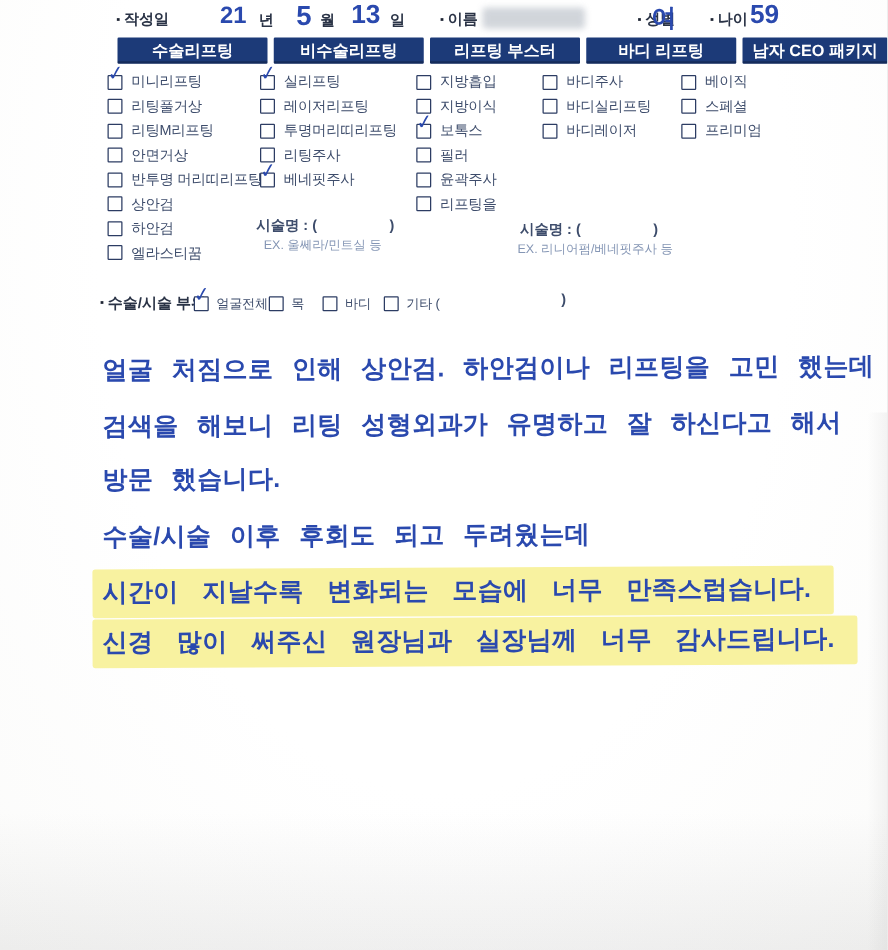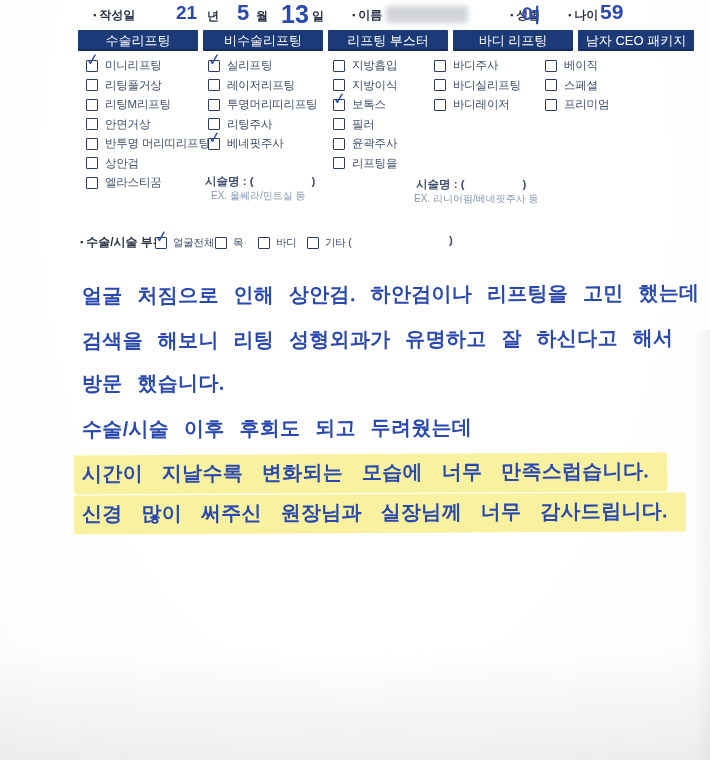--- a/index.html
+++ b/index.html
@@ -17,22 +17,22 @@
   .shade-right{position:absolute;top:330px;bottom:0;right:0;width:16px;
     background:linear-gradient(to right, rgba(150,150,150,0), rgba(150,150,150,0.10));}
   .abs{position:absolute;white-space:nowrap;}
   .plabel{font-size:12px;font-weight:bold;color:var(--ink);}
   .bullet{font-size:9px;color:#1d2433;margin-right:3px;vertical-align:1px;}
   .unit{font-size:12px;font-weight:bold;color:var(--ink);}
   .hand{color:var(--pen);font-weight:700;}
   .blur-box{width:82px;height:17px;background:#c6cbd2;border-radius:3px;filter:blur(2.5px);opacity:.8;}
   .col-header{
     position:absolute;height:21px;background:var(--header-bg);color:#fff;
-    font-size:13px;font-weight:normal;display:flex;align-items:center;justify-content:center;
-    border-radius:1px;box-shadow:inset 0 -2px 0 rgba(0,0,0,.25);
+    font-size:13px;font-weight:bold;display:flex;align-items:center;justify-content:center;
+    border-radius:1px;box-shadow:inset 0 -2px 0 rgba(0,0,0,.25);margin-left:16px;
   }
   .col-stack{position:absolute;}
   .chk-row{height:19.5px;display:flex;align-items:center;}
   .box{position:relative;display:inline-block;width:10px;height:10px;border:1.7px solid #2c3c63;
     border-radius:1px;background:#fff;flex:0 0 auto;}
   .check{position:absolute;top:-9px;left:-1px;font-size:16px;font-weight:700;color:var(--pen);
     transform:rotate(-8deg);line-height:1;}
   .chk-lbl{font-size:11.5px;color:var(--navy);margin-left:7px;font-weight:500;letter-spacing:-0.2px;}
   .proc-label{font-size:11.5px;font-weight:bold;color:var(--navy);}
   .proc-gap{display:inline-block;width:58px;}
@@ -50,21 +50,21 @@
 </head>
 <body>
 
 <div class="page">
 
   <span class="abs plabel" style="left:93px;top:7px"><span class="bullet">▪</span><span>작성일</span></span>
   <span class="abs hand" style="left:176px;top:2px;font-size:19px">21</span>
   <span class="abs unit" style="left:207px;top:8px">년</span>
   <span class="abs hand" style="left:237px;top:0px;font-size:22px">5</span>
   <span class="abs unit" style="left:256px;top:8px">월</span>
-  <span class="abs hand" style="left:281px;top:0px;font-size:25px">13</span>
+  <span class="abs hand" style="left:281px;top:0px;font-size:21px">13</span>
   <span class="abs unit" style="left:312px;top:8px">일</span>
 
   <span class="abs plabel" style="left:352px;top:7px"><span class="bullet">▪</span><span>이름</span></span>
   <span class="abs blur-box" style="left:386px;top:6px"></span>
 
   <span class="abs plabel" style="left:510px;top:7px"><span class="bullet">▪</span><span>성별</span></span>
   <span class="abs hand" style="left:521px;top:1px;font-size:20px">여</span>
 
   <span class="abs plabel" style="left:568px;top:7px"><span class="bullet">▪</span><span>나이</span></span>
   <span class="abs hand" style="left:600px;top:0px;font-size:21px">59</span>
@@ -90,20 +90,24 @@
           <span class="box"></span>
           <span class="chk-lbl">안면거상</span>
         </div>
         <div class="chk-row">
           <span class="box"></span>
           <span class="chk-lbl">반투명 머리띠리프팅</span>
         </div>
         <div class="chk-row">
           <span class="box"></span>
           <span class="chk-lbl">상안검</span>
+        </div>
+        <div class="chk-row">
+          <span class="box"></span>
+          <span class="chk-lbl">하안검</span>
         </div>
         <div class="chk-row">
           <span class="box"></span>
           <span class="chk-lbl">엘라스티꿈</span>
         </div>
       </div>
       <div class="col-header" style="left: 203px; top: 30px; width: 120px;">비수술리프팅</div>
       <div class="col-stack" style="left: 208px; top: 56px;">
         <div class="chk-row">
           <span class="box">

